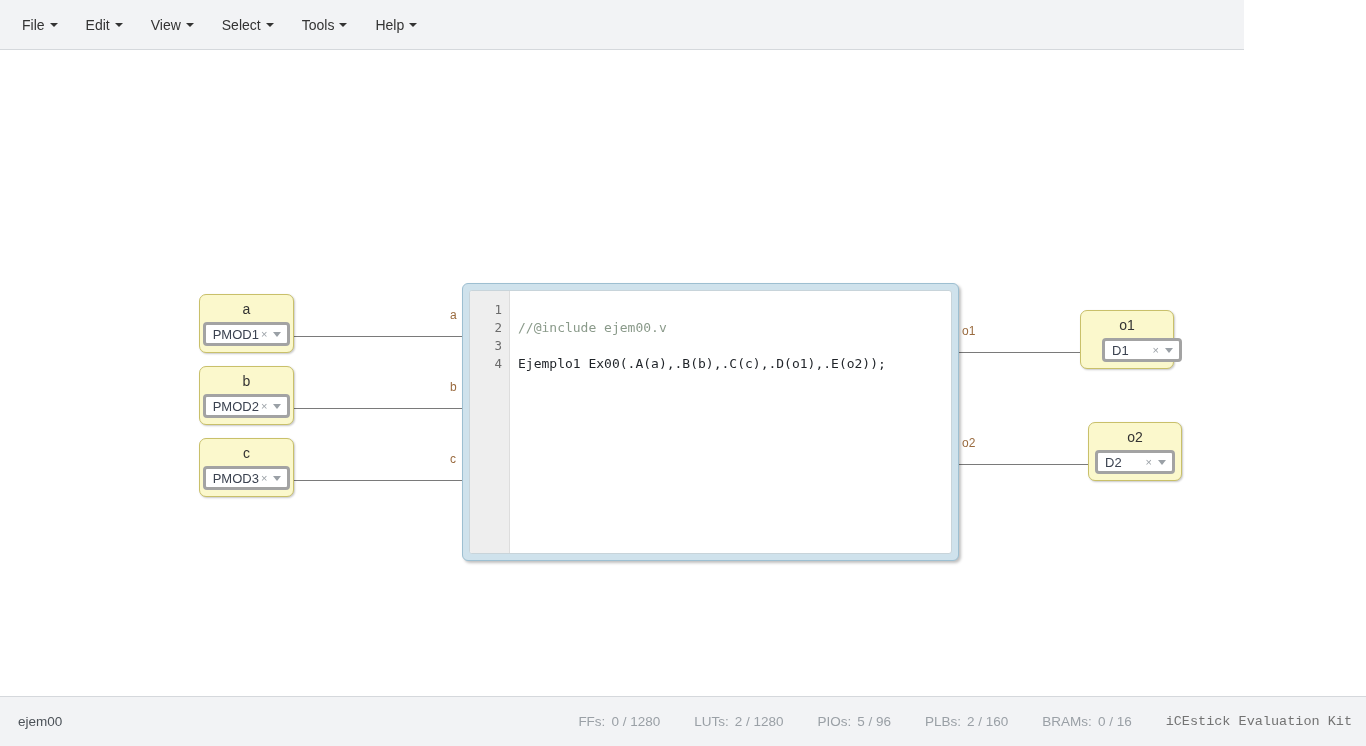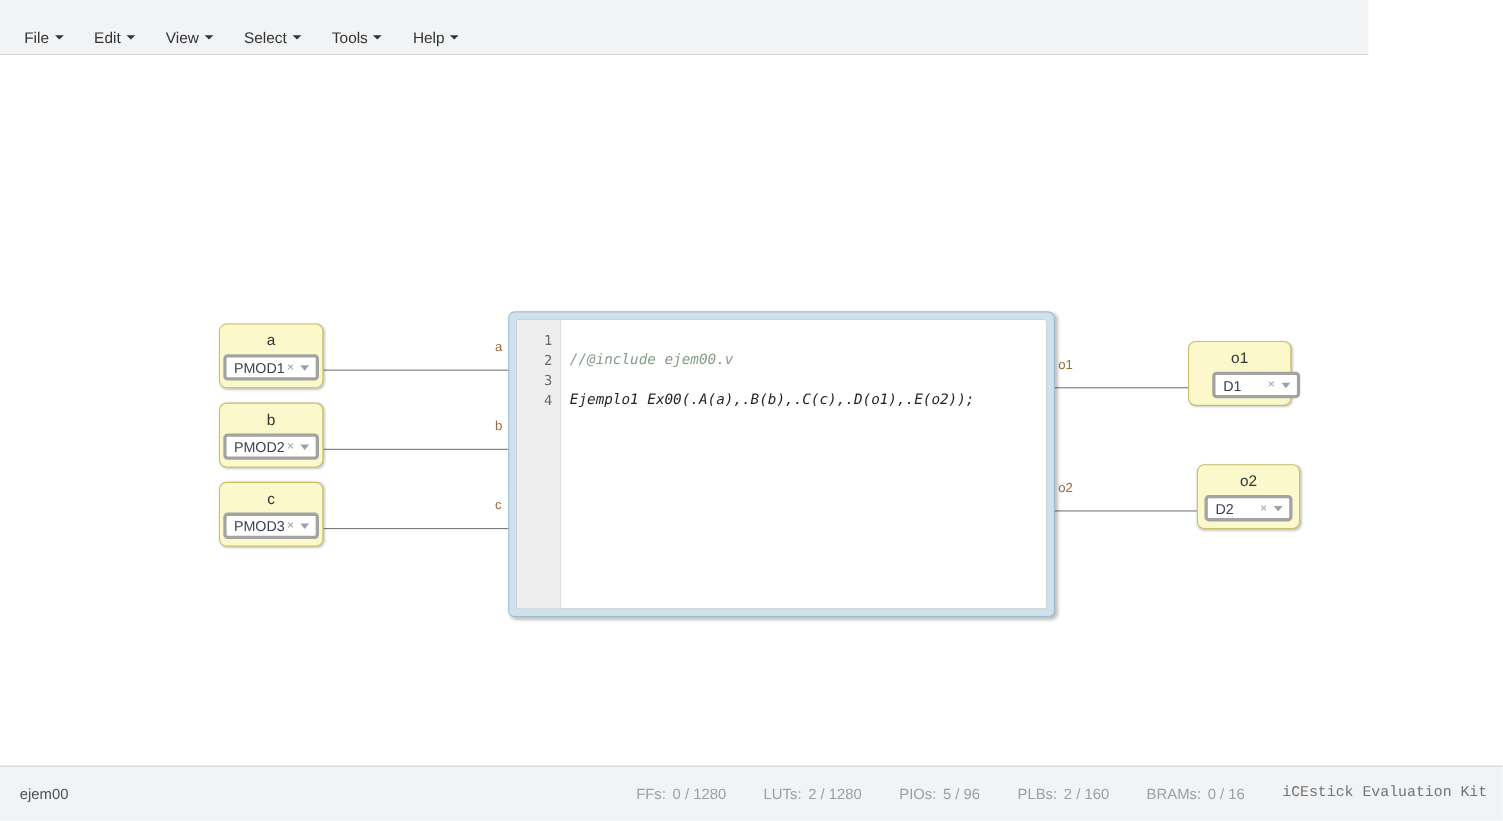--- a/index.html
+++ b/index.html
@@ -10,21 +10,21 @@
     background: #ffffff;
     font-family: "Liberation Sans", sans-serif;
   }
 
   
   #menubar {
     position: absolute; left: 0; top: 0;
     width: 1244px; height: 50px;
     background: #f2f3f5;
     border-bottom: 1px solid #d5d8dc;
-    display: flex; align-items: flex-end;
+    display: flex; align-items: center;
   }
   .menu-group { display: flex; align-items: center; }
   #menu-left  { margin-left: 8px; }
   #menu-right { margin-left: auto; margin-right: 12px; }
   .menu-item {
     display: flex; align-items: center;
     padding: 8px 14px;
     font-size: 14px;
     color: #333333;
     cursor: pointer;
@@ -148,21 +148,20 @@
   }
   #code-area {
     flex: 1 1 auto;
     padding: 10px 0 0 8px;
     font-family: "DejaVu Sans Mono", "Liberation Mono", monospace;
     font-size: 13px;
     line-height: 18px;
     color: #222222;
     white-space: pre;
     overflow: hidden;
-    font-style: italic;
   }
   .tok-comment { color: #8a9a8a; }
   .tok-code { color: #1f2328; }
 
   
   #statusbar {
     position: absolute; left: 0; top: 696px;
     width: 1366px; height: 50px;
     background: #f2f3f5;
     border-top: 1px solid #d5d8dc;

